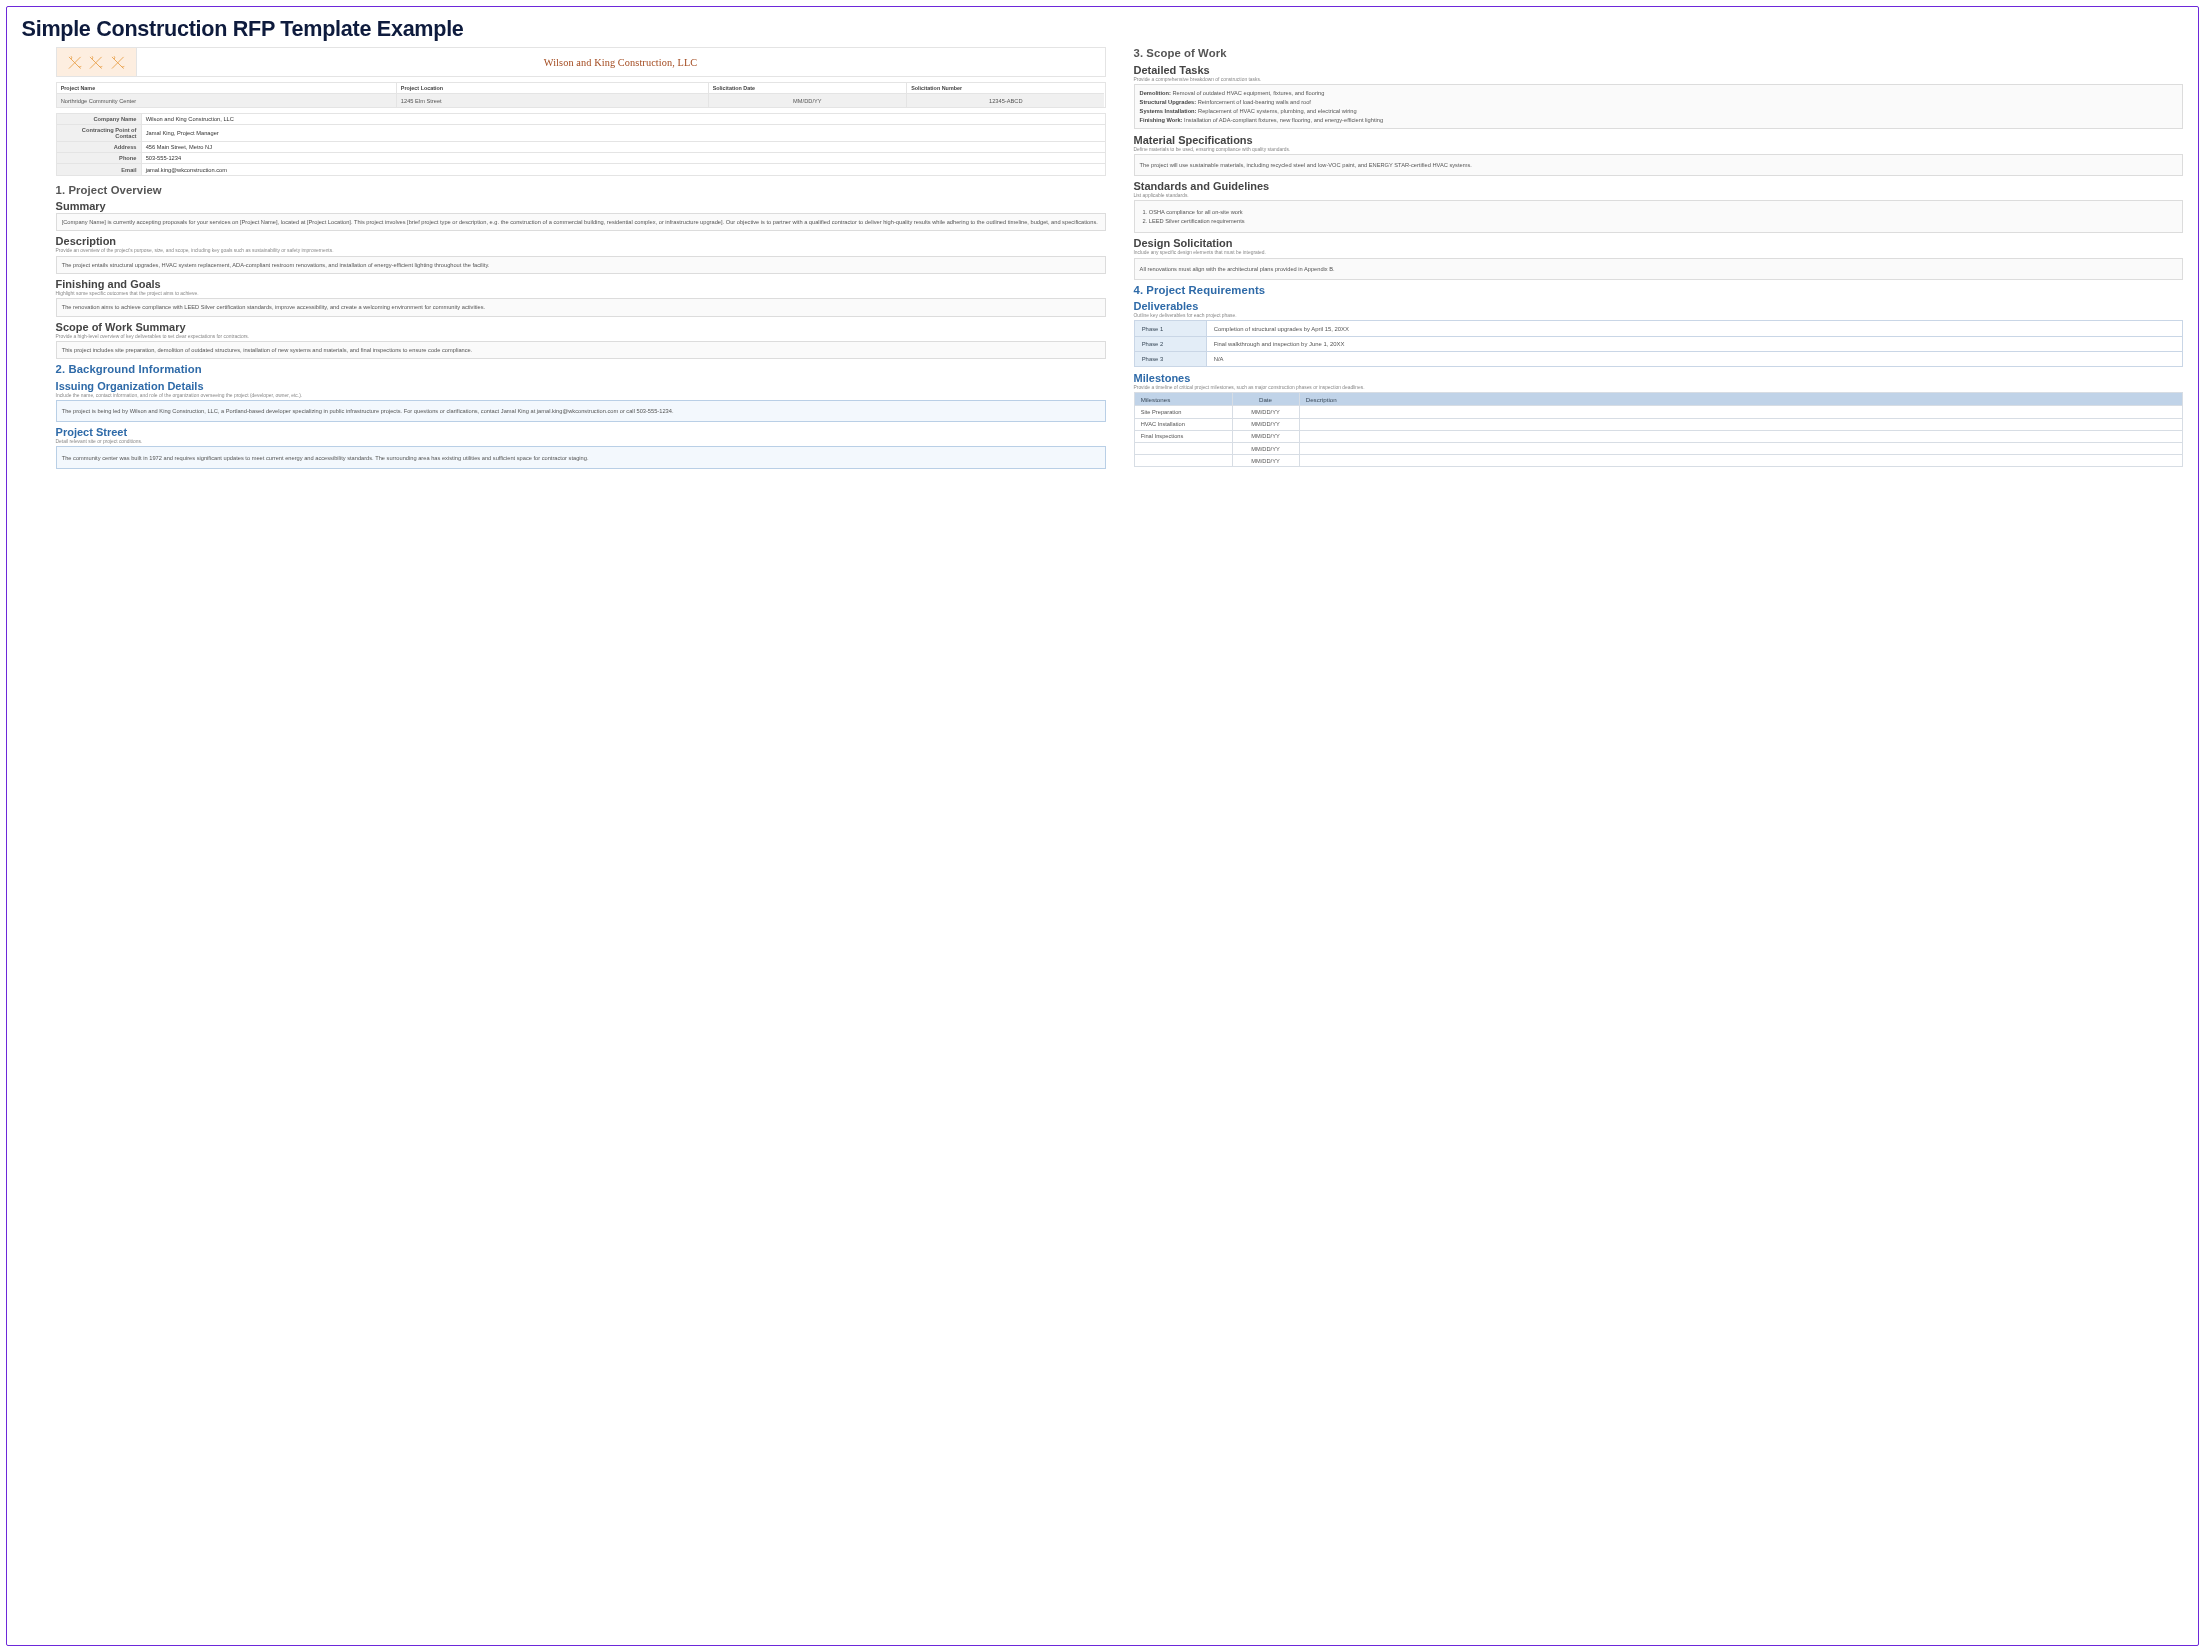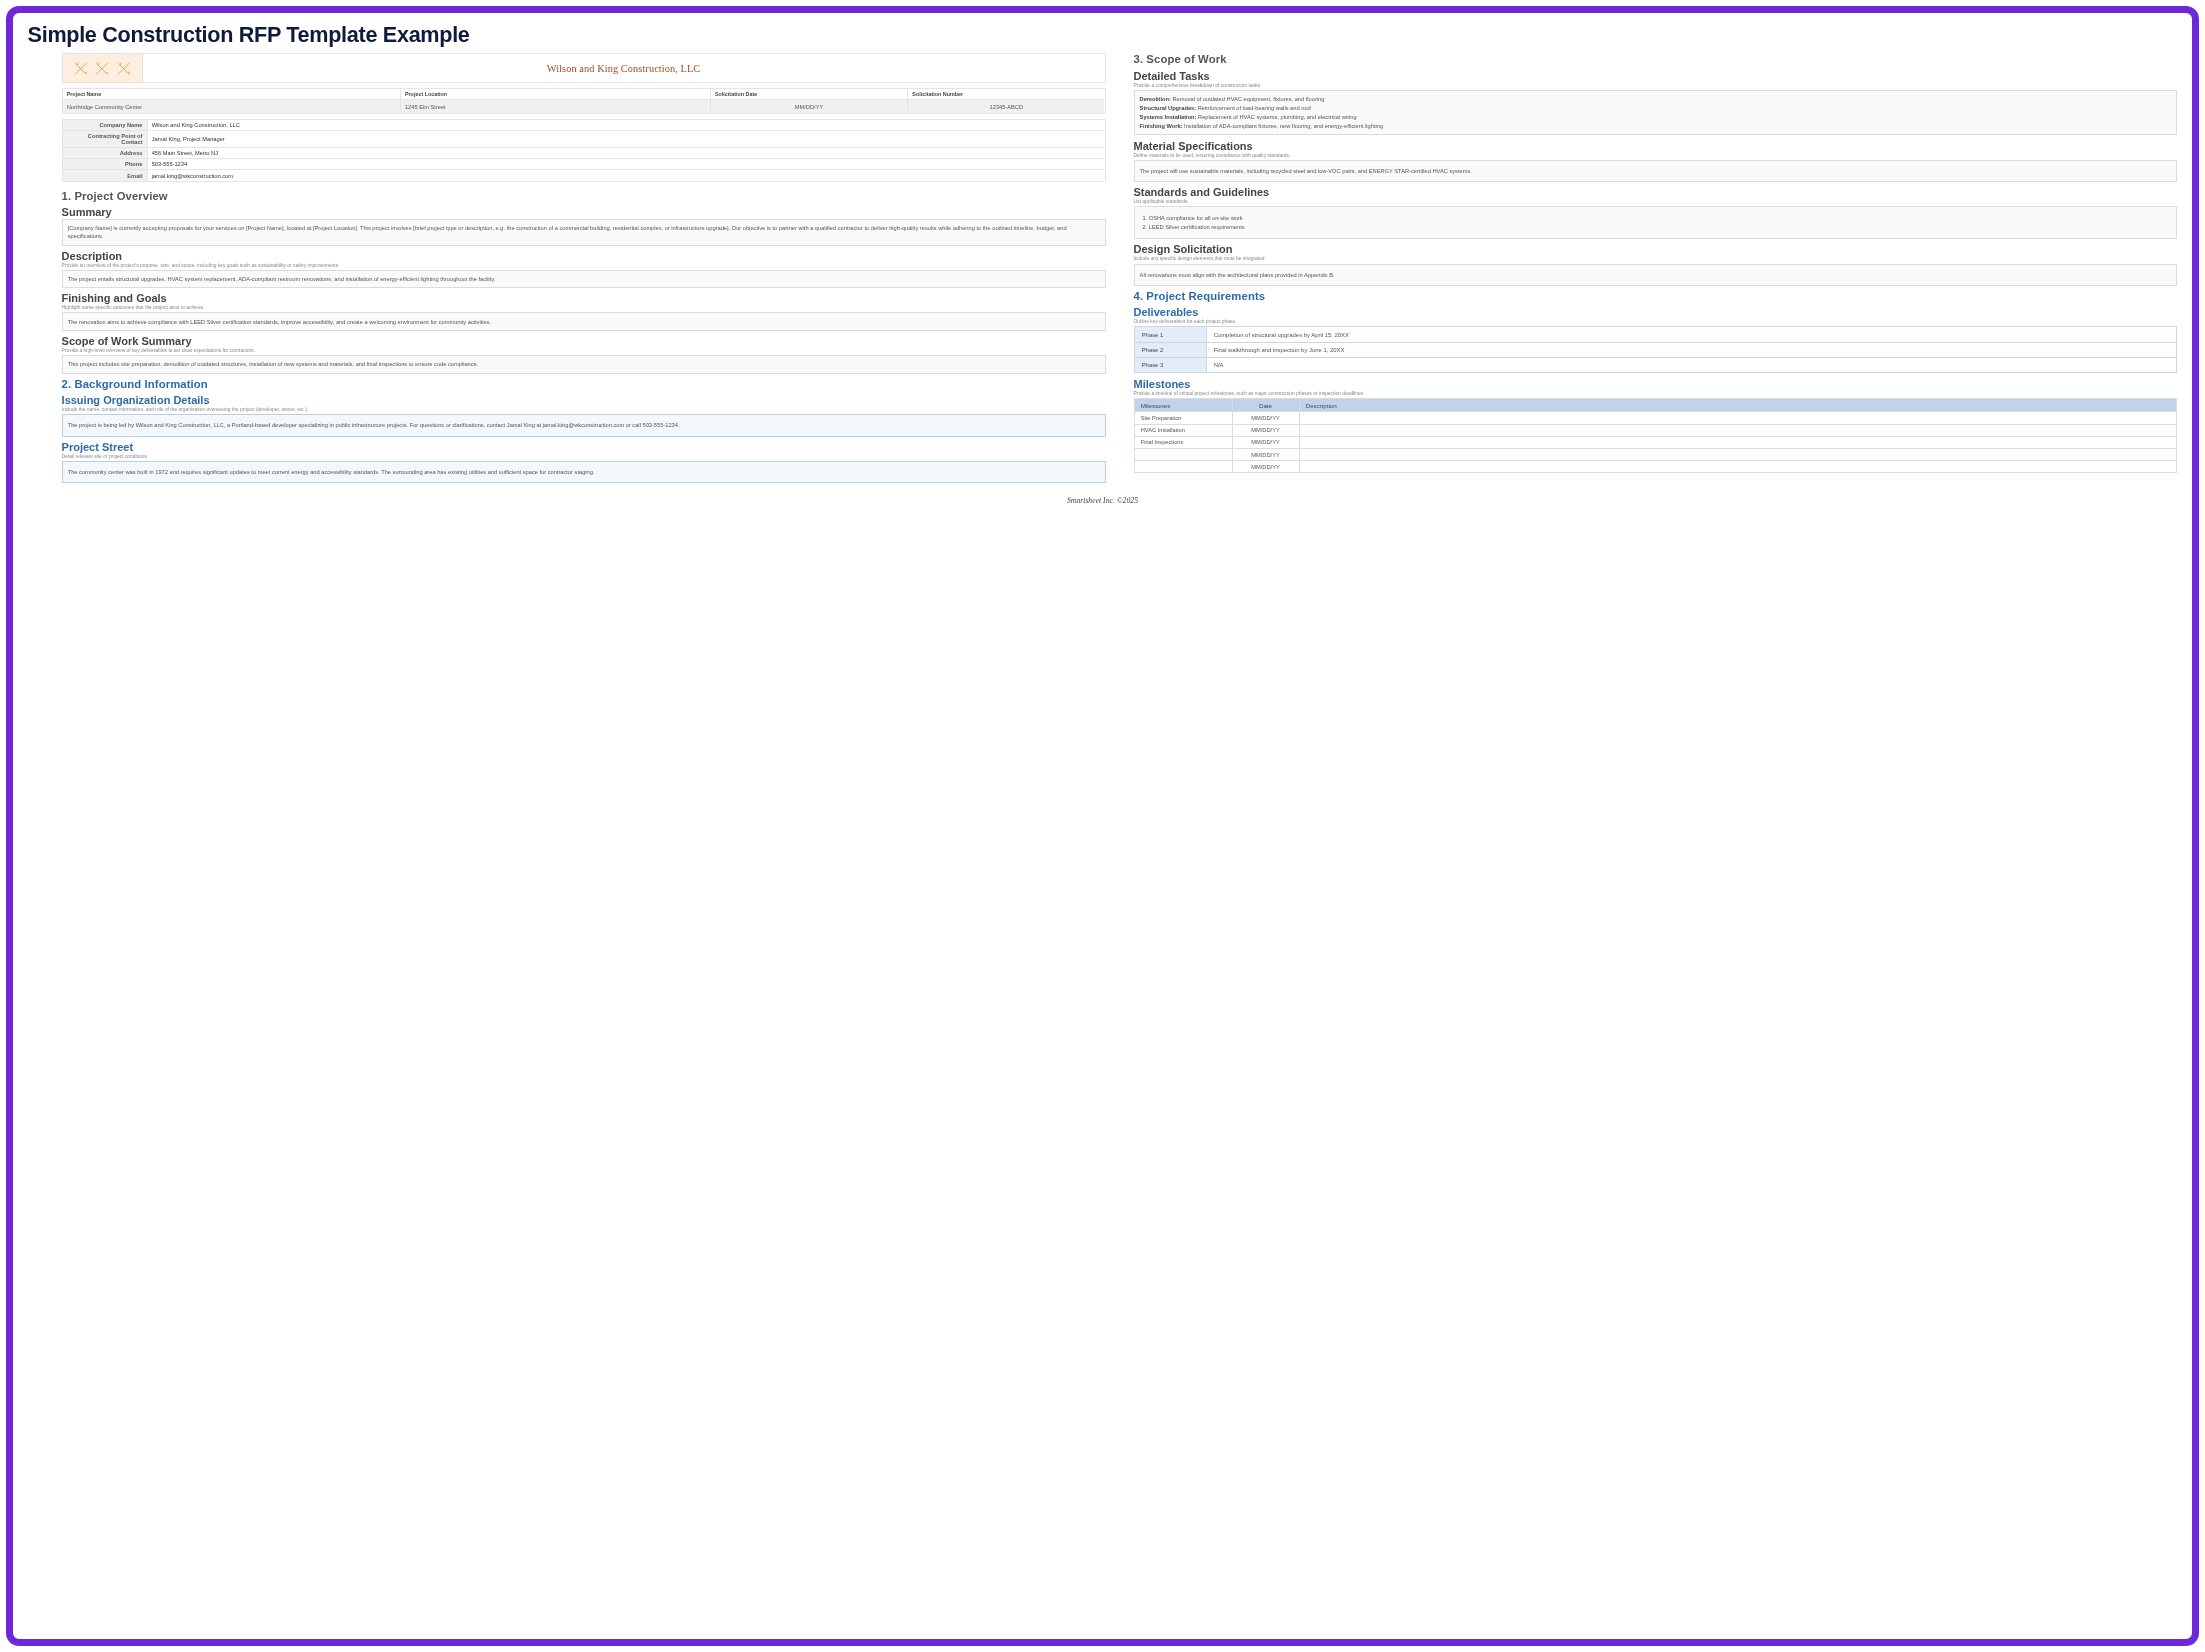--- a/index.html
+++ b/index.html
@@ -6,22 +6,22 @@
   html, body { width: 100%; height: 100%; }
   body {
     font-family: "Century Gothic", "Avant Garde", "Futura", Arial, sans-serif;
     background: #fff;
     color: #333;
     font-size: 6.2px;
     padding: 6.2px;
   }
   .page {
     width: 100%;
-    border: 7px solid #6d28d9;
-    border-radius: 13px;
+    border: 1px solid #6d28d9;
+    border-radius: 2px;
     padding: 9.2px 14.4px 6.2px 14.4px;
     position: relative;
     min-height: calc(100vh - 12.3px);
   }
   .page-title {
     font-size: 21.6px;
     font-weight: 700;
     color: #0e1b3d;
     letter-spacing: -0.3px;
     margin-bottom: 5.1px;
@@ -387,15 +387,14 @@
             <tr>
               <td></td>
               <td class="center">MM/DD/YY</td>
               <td></td>
             </tr>
           </tbody>
       </table>
     </div>
   </div>
 
-  <div class="footer">Smartsheet Inc. ©2025</div>
 </div>
 
 
 </body></html>

